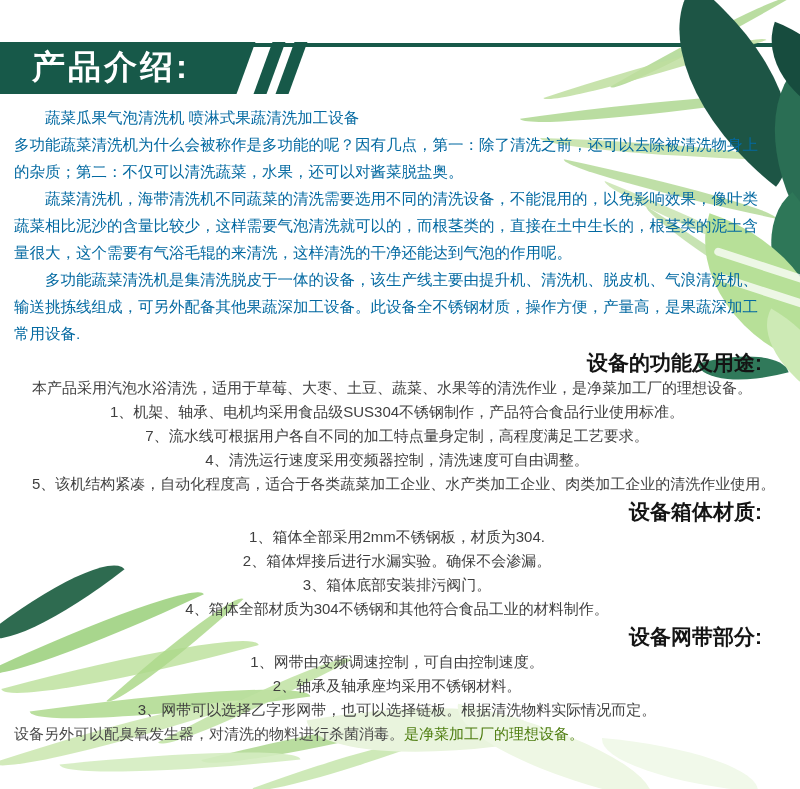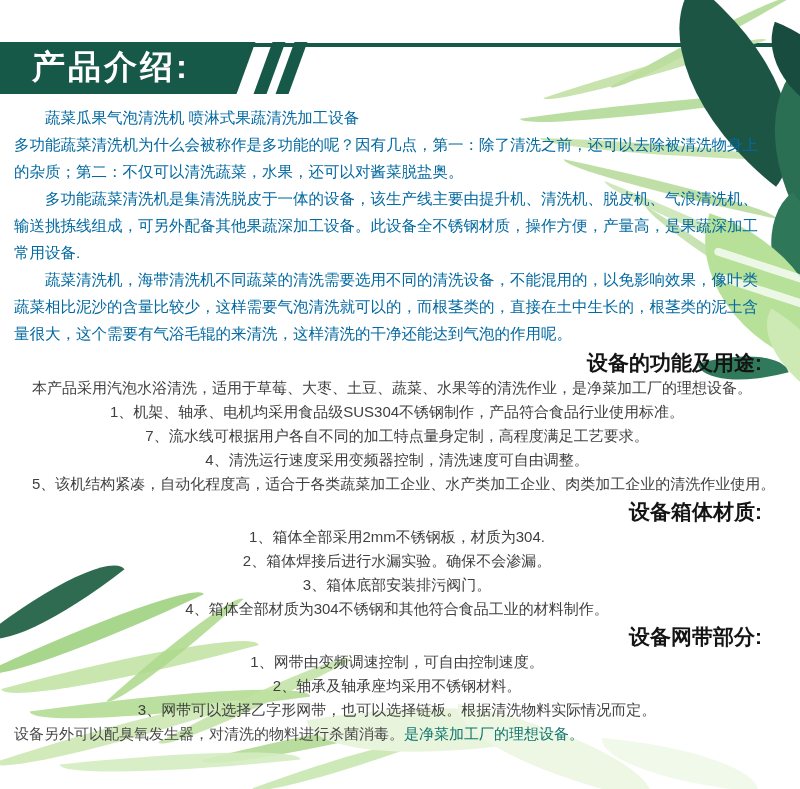--- a/index.html
+++ b/index.html
@@ -24,21 +24,21 @@
   .lf{position:absolute;border-radius:0 100% 0 100%;}
   
   .content{position:absolute;left:14px;top:104px;width:748px;z-index:2;}
   .p-body{margin:0;font-size:15.5px;line-height:27px;color:#0369a1;}
   .indent{text-indent:31px;}
   .section-heading{margin:3px 0 0 0;font-size:21px;line-height:26px;font-weight:bold;color:#141414;white-space:nowrap;text-align:right;}
   .section-intro{margin:0 0 0 18px;font-size:15px;line-height:24px;white-space:nowrap;color:#3f3f3f;}
   .item{margin:0 0 0 18px;font-size:15px;line-height:24px;white-space:nowrap;color:#3f3f3f;text-align:center;}
   .footer-line{margin:0;font-size:15px;line-height:24px;white-space:nowrap;}
   .footer-p1{color:#4a4a4a;}
-  .footer-p2{color:#0f766e;}
+  .footer-p2{color:#4d7c0f;}
 </style>
 </head>
 <body>
 
 <div class="page">
 
   <div class="top-line"></div>
 
   <div class="decor">
 
@@ -81,22 +81,22 @@
   <div class="title-wrap">
     <div class="title-box"></div>
     <div class="title-stripe stripe-1"></div>
     <div class="title-stripe stripe-2"></div>
     <div class="title-text">产品介绍:</div>
   </div>
 
   <div class="content">
     <p class="p-body indent">蔬菜瓜果气泡清洗机 喷淋式果蔬清洗加工设备</p>
     <p class="p-body">多功能蔬菜清洗机为什么会被称作是多功能的呢？因有几点，第一：除了清洗之前，还可以去除被清洗物身上的杂质；第二：不仅可以清洗蔬菜，水果，还可以对酱菜脱盐奥。</p>
+    <p class="p-body indent">蔬菜清洗机，海带清洗机不同蔬菜的清洗需要选用不同的清洗设备，不能混用的，以免影响效果，像叶类蔬菜相比泥沙的含量比较少，这样需要气泡清洗就可以的，而根茎类的，直接在土中生长的，根茎类的泥土含量很大，这个需要有气浴毛辊的来清洗，这样清洗的干净还能达到气泡的作用呢。</p>
     <p class="p-body indent">多功能蔬菜清洗机是集清洗脱皮于一体的设备，该生产线主要由提升机、清洗机、脱皮机、气浪清洗机、输送挑拣线组成，可另外配备其他果蔬深加工设备。此设备全不锈钢材质，操作方便，产量高，是果蔬深加工常用设备.</p>
-    <p class="p-body indent">蔬菜清洗机，海带清洗机不同蔬菜的清洗需要选用不同的清洗设备，不能混用的，以免影响效果，像叶类蔬菜相比泥沙的含量比较少，这样需要气泡清洗就可以的，而根茎类的，直接在土中生长的，根茎类的泥土含量很大，这个需要有气浴毛辊的来清洗，这样清洗的干净还能达到气泡的作用呢。</p>
 
     <h2 class="section-heading">设备的功能及用途:</h2>
     <p class="section-intro">本产品采用汽泡水浴清洗，适用于草莓、大枣、土豆、蔬菜、水果等的清洗作业，是净菜加工厂的理想设备。</p>
     <div class="item">1、机架、轴承、电机均采用食品级SUS304不锈钢制作，产品符合食品行业使用标准。</div>
     <div class="item">7、流水线可根据用户各自不同的加工特点量身定制，高程度满足工艺要求。</div>
     <div class="item">4、清洗运行速度采用变频器控制，清洗速度可自由调整。</div>
     <div class="item">5、该机结构紧凑，自动化程度高，适合于各类蔬菜加工企业、水产类加工企业、肉类加工企业的清洗作业使用。</div>
 
     <h2 class="section-heading">设备箱体材质:</h2>
     <div class="item">1、箱体全部采用2mm不锈钢板，材质为304.</div>

